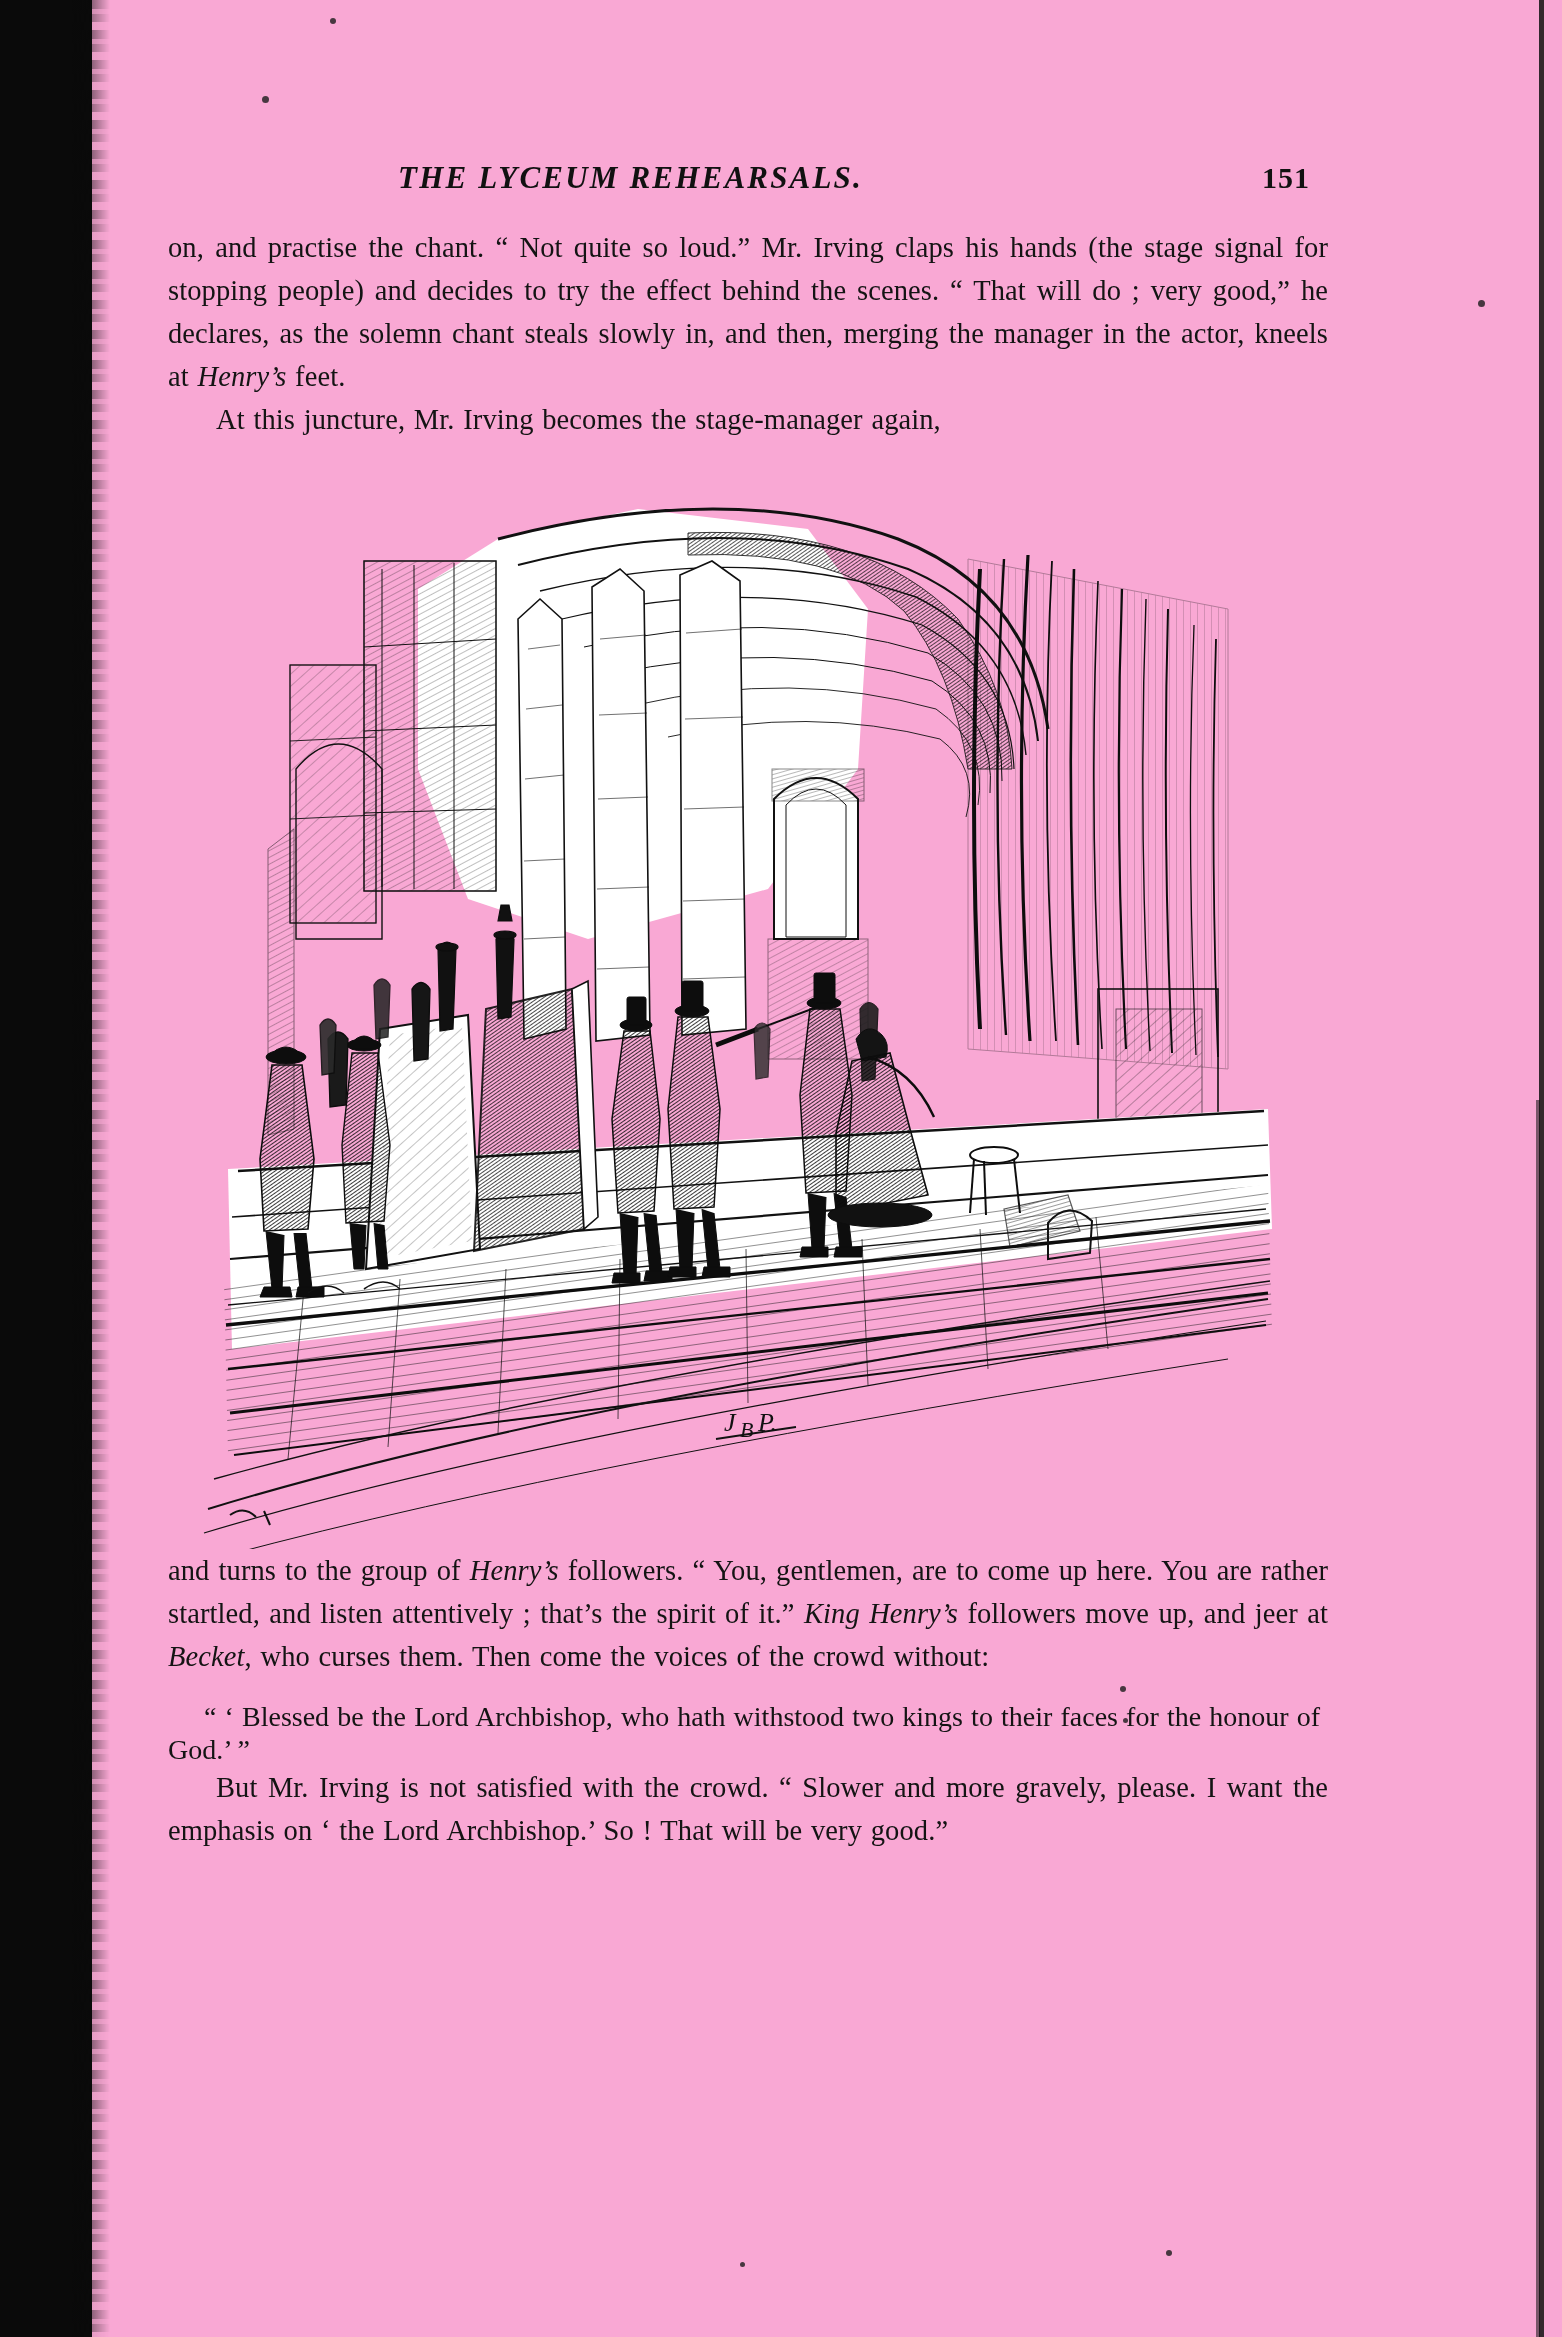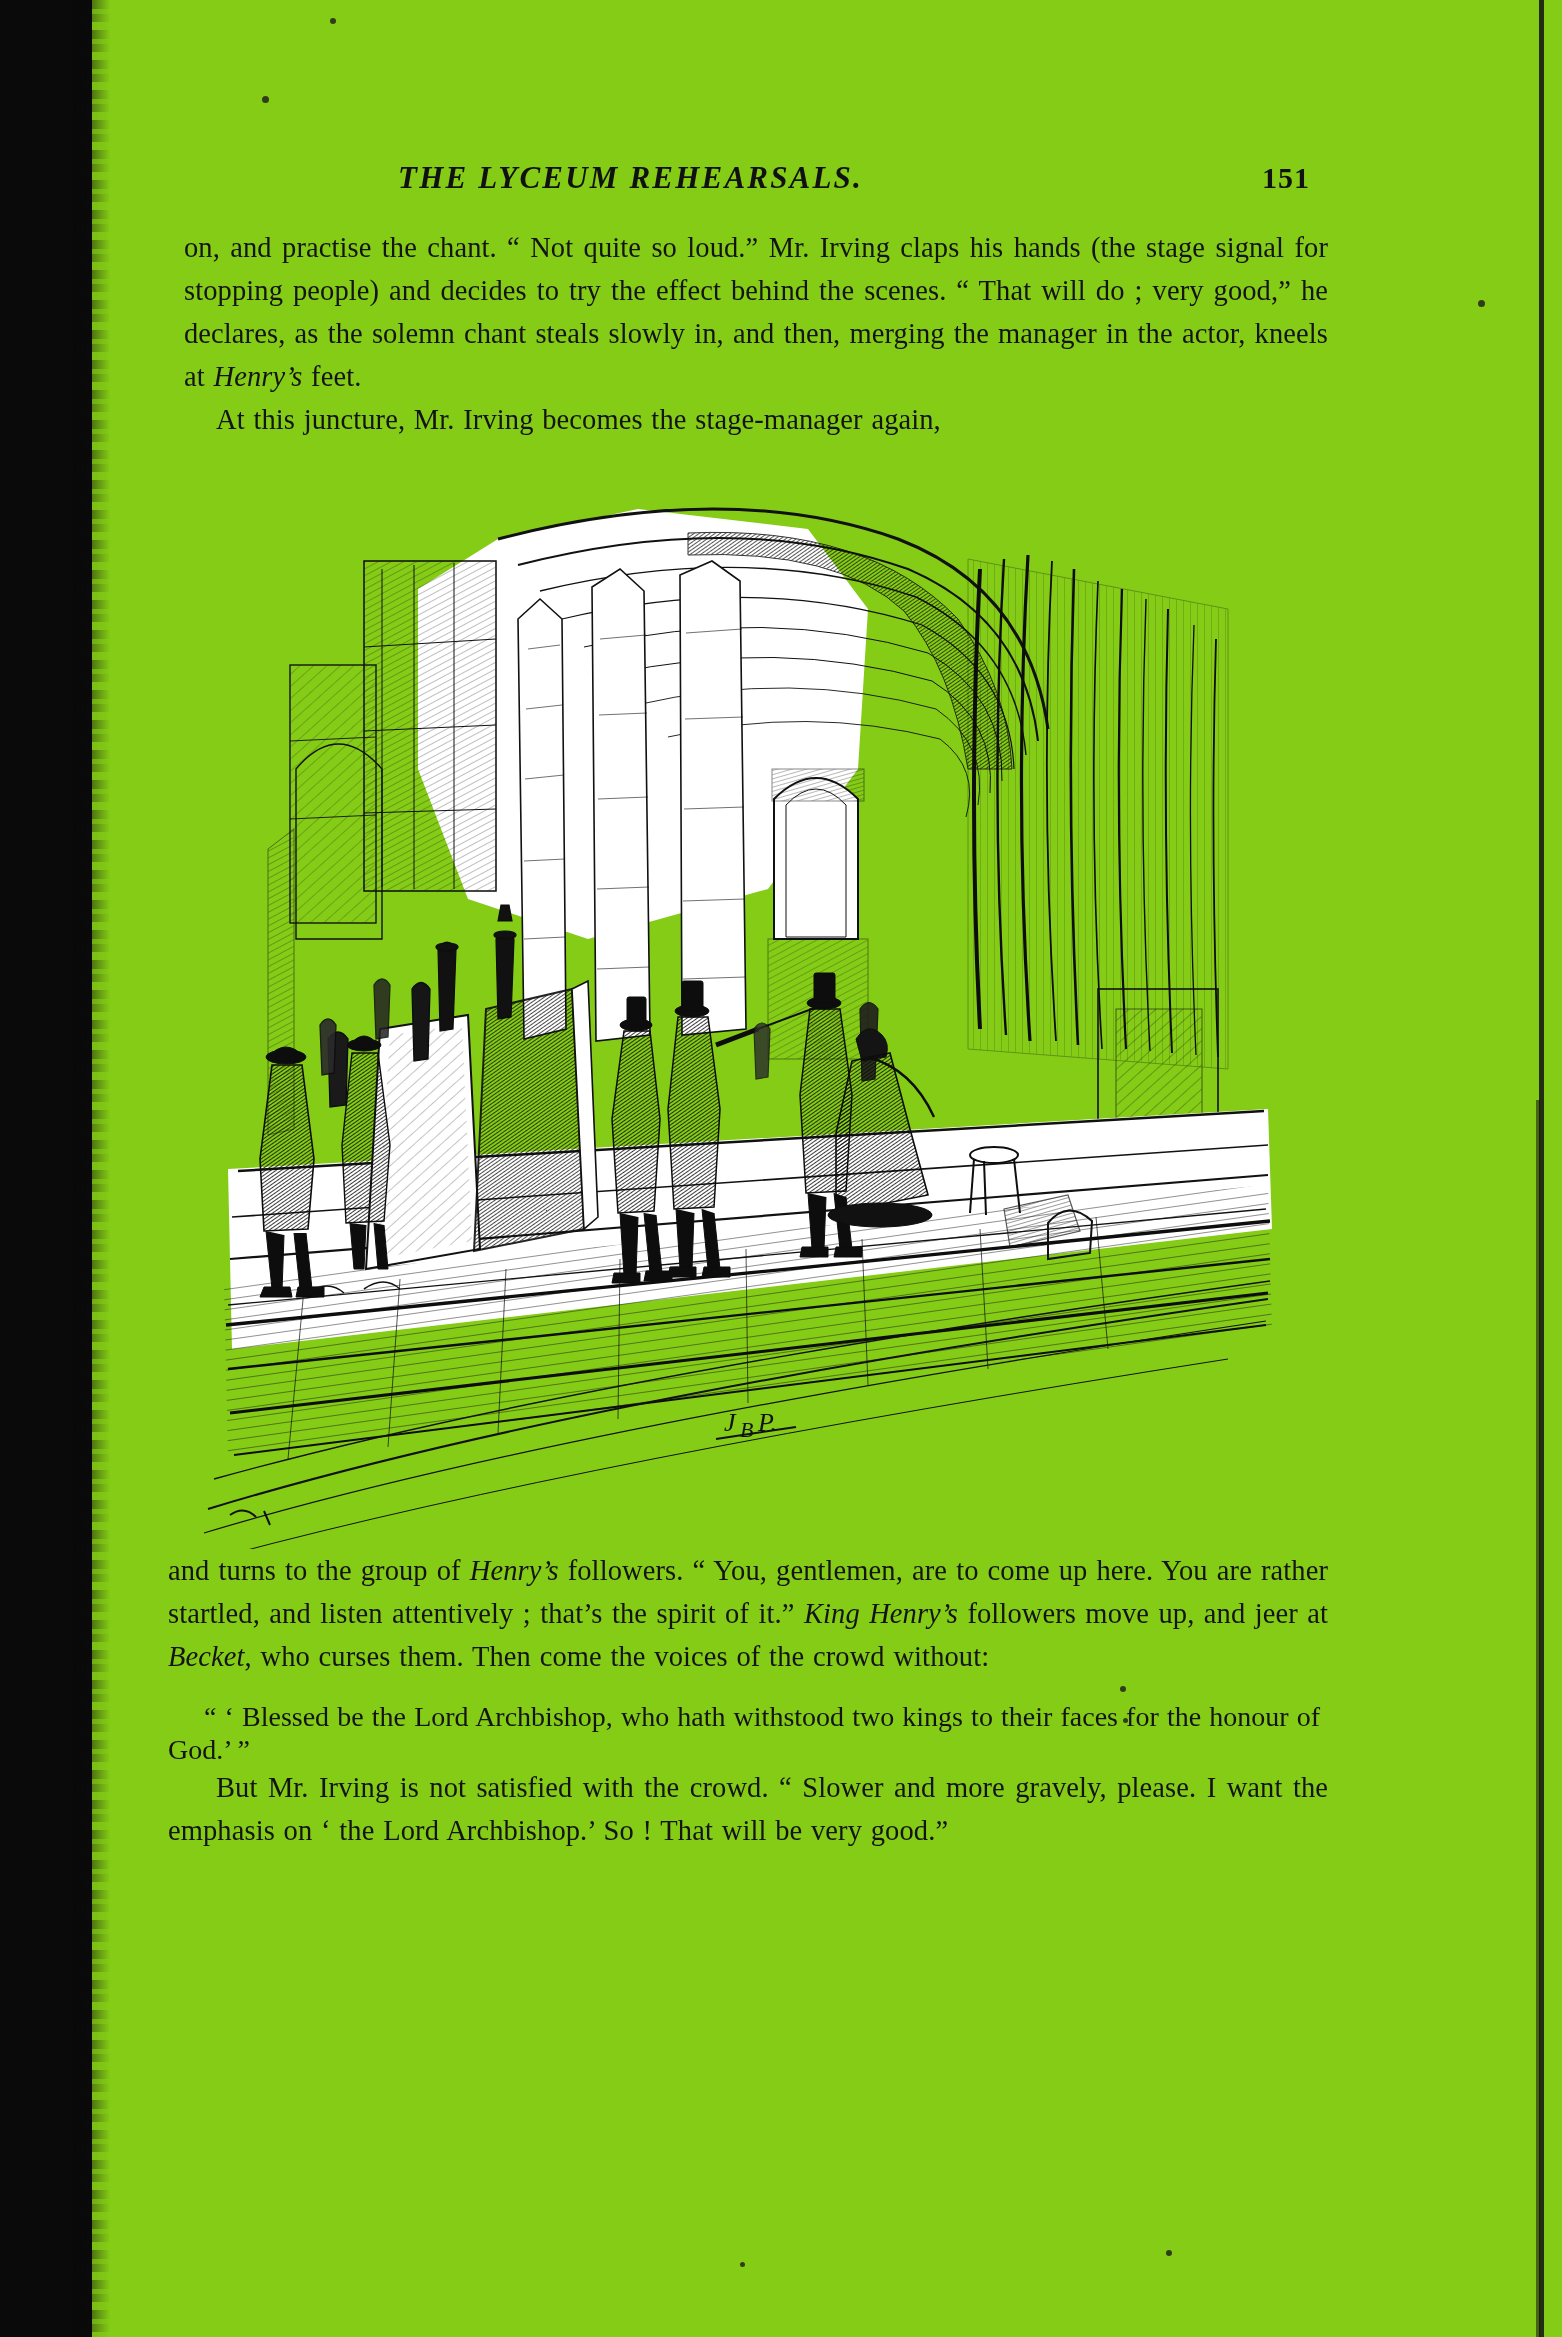--- a/index.html
+++ b/index.html
@@ -12,21 +12,21 @@
     height: 2337px;
     position: relative;
     font-family: "Liberation Serif", serif;
     overflow: hidden;
   }
 
   
   .page {
     position: absolute;
     inset: 0;
-    background: #84cc16;
+    background: #f9a8d4;
   }
   .gutter-left {
     position: absolute;
     left: 0; top: 0;
     width: 92px; height: 100%;
     background: #0a0a0a;
   }
   .gutter-left::after {
     content: "";
     position: absolute;
@@ -105,21 +105,20 @@
     font-size: 28.5px;
     line-height: 43px;
     color: #141414;
     text-align: justify;
     margin: 0;
     letter-spacing: 0.1px;
     word-spacing: 1.5px;
   }
   p.first {
     margin-top: 30px;
-    margin-left: 16px;
   }
   p.indent {
     text-indent: 48px;
   }
   .it { font-style: italic; }
 
   
   .figure {
     margin-top: 28px;
     position: relative;

